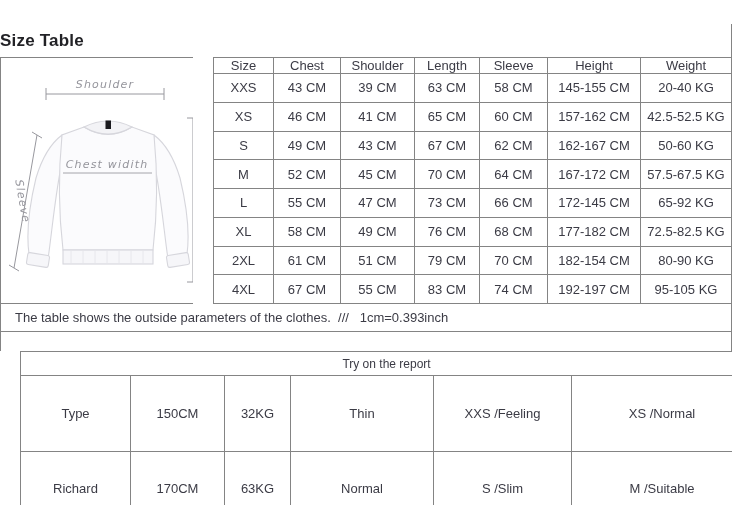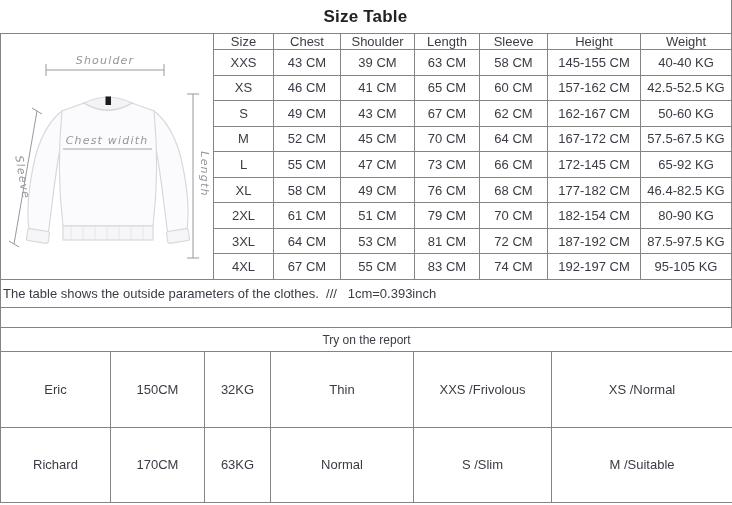--- a/index.html
+++ b/index.html
@@ -9,57 +9,58 @@
     font-family:"Liberation Sans","DejaVu Sans",sans-serif;
     color:#3b3b45;
     font-size:13px;
     overflow:hidden;
   }
   .page { width:732px; height:505px; background:#fff; position:relative; }
 
   
   .title-band {
     height:33px;
-    display:flex; align-items:center; justify-content:center;
+    display:flex; align-items:center; justify-content:flex-start;
     border-right:1px solid #848484;
+    margin-top:24px;
   }
   .title-band h1 {
     font-size:17px; font-weight:bold; color:#222226;
     letter-spacing:0.2px;
   }
 
   
   .size-section { display:flex; height:247px; }
   .diagram-cell {
     width:214px; height:247px;
     border:1px solid #848484;
     border-right:none;
     background:#fff;
     overflow:hidden;
   }
-  table { border-collapse:collapse; table-layout:fixed; }
+  table { border-collapse:collapse; table-layout:fixed;margin-left:20px; }
   td, th { border:1px solid #848484; text-align:center; vertical-align:middle;
            font-weight:normal; font-size:13px; color:#3b3b45; padding:0 2px;
            overflow:hidden; white-space:nowrap; }
   .size-table { width:518px; height:247px; }
   .size-table col.c-size     { width:60px; }
   .size-table col.c-chest    { width:67px; }
   .size-table col.c-shoulder { width:74px; }
   .size-table col.c-length   { width:65px; }
   .size-table col.c-sleeve   { width:68px; }
   .size-table col.c-height   { width:93px; }
   .size-table col.c-weight   { width:91px; }
 
   
   .note-row {
     height:28px;
     border:1px solid #848484;
     border-top:none;
     display:flex; align-items:center;
-    padding-left:2px;
+    padding-left:14px;
   }
   .note-row span { white-space:pre-wrap; font-size:13px; }
 
   
   .gap-row {
     height:19px;
     border-left:1px solid #848484;
     border-right:1px solid #848484;
     background:#fff;
   }
@@ -172,21 +173,21 @@
         </tr>
       </thead>
       <tbody id="size-tbody">
           <tr>
             <td>XXS</td>
             <td>43 CM</td>
             <td>39 CM</td>
             <td>63 CM</td>
             <td>58 CM</td>
             <td>145-155 CM</td>
-            <td>40-40 KG</td>
+            <td>20-40 KG</td>
           </tr>
           <tr>
             <td>XS</td>
             <td>46 CM</td>
             <td>41 CM</td>
             <td>65 CM</td>
             <td>60 CM</td>
             <td>157-162 CM</td>
             <td>42.5-52.5 KG</td>
           </tr>
@@ -217,39 +218,30 @@
             <td>172-145 CM</td>
             <td>65-92 KG</td>
           </tr>
           <tr>
             <td>XL</td>
             <td>58 CM</td>
             <td>49 CM</td>
             <td>76 CM</td>
             <td>68 CM</td>
             <td>177-182 CM</td>
-            <td>46.4-82.5 KG</td>
+            <td>72.5-82.5 KG</td>
           </tr>
           <tr>
             <td>2XL</td>
             <td>61 CM</td>
             <td>51 CM</td>
             <td>79 CM</td>
             <td>70 CM</td>
             <td>182-154 CM</td>
             <td>80-90 KG</td>
-          </tr>
-          <tr>
-            <td>3XL</td>
-            <td>64 CM</td>
-            <td>53 CM</td>
-            <td>81 CM</td>
-            <td>72 CM</td>
-            <td>187-192 CM</td>
-            <td>87.5-97.5 KG</td>
           </tr>
           <tr>
             <td>4XL</td>
             <td>67 CM</td>
             <td>55 CM</td>
             <td>83 CM</td>
             <td>74 CM</td>
             <td>192-197 CM</td>
             <td>95-105 KG</td>
           </tr>
@@ -270,25 +262,25 @@
         <col class="t-weight">
       <col class="t-body">
         <col class="t-feel1">
         <col class="t-feel2">
     </colgroup>
     <tbody id="tryon-tbody">
       <tr class="report-title-row">
         <td colspan="6">Try on the report</td>
       </tr>
     <tr>
-          <td>Eric</td>
+          <td>Type</td>
           <td>150CM</td>
           <td>32KG</td>
           <td>Thin</td>
-          <td>XXS /Frivolous</td>
+          <td>XXS /Feeling</td>
           <td>XS /Normal</td>
         </tr>
         <tr>
           <td>Richard</td>
           <td>170CM</td>
           <td>63KG</td>
           <td>Normal</td>
           <td>S /Slim</td>
           <td>M /Suitable</td>
         </tr>

